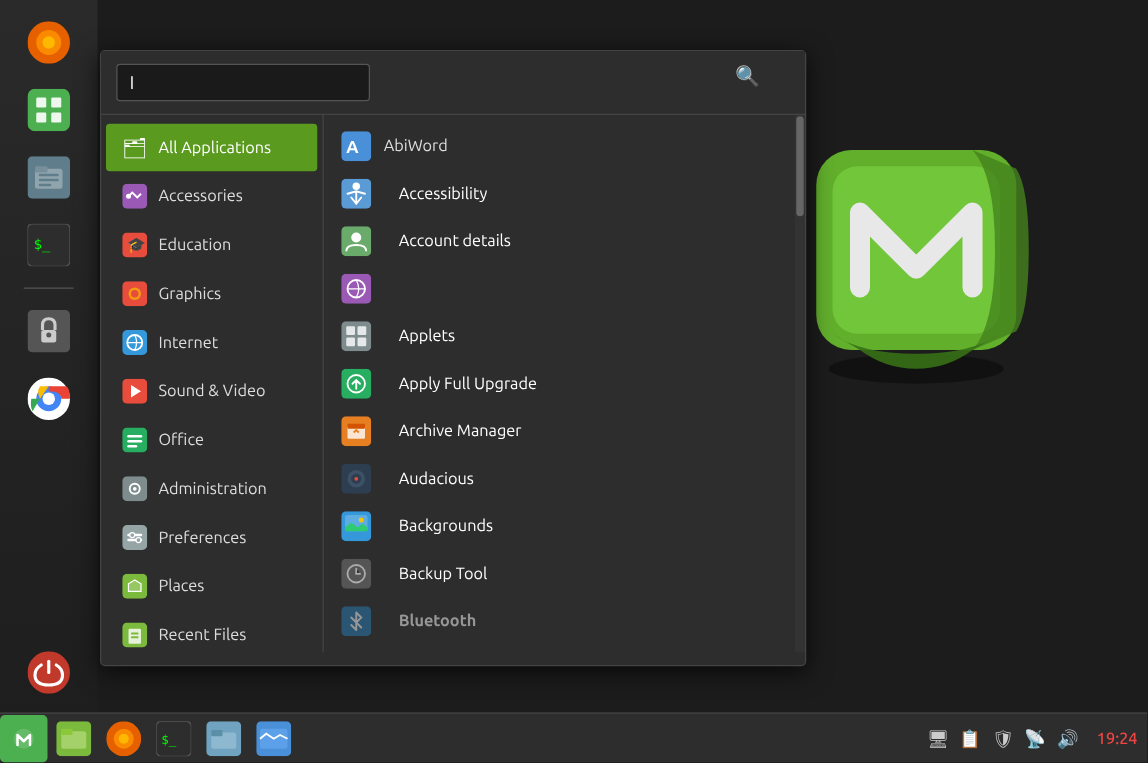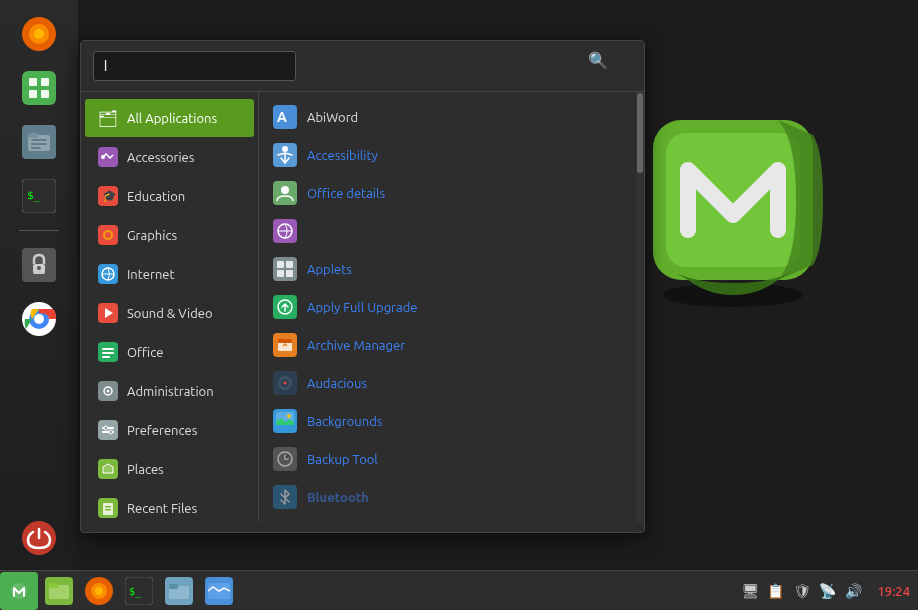--- a/index.html
+++ b/index.html
@@ -204,24 +204,24 @@
     
     .apps-list {
       flex: 1;
       overflow-y: auto;
       padding: 6px 0;
     }
 
     .app-item {
       display: flex;
       align-items: center;
-      gap: 10px;
+      gap: 22px;
       padding: 7px 14px;
       cursor: pointer;
-      color: #3b82f6;
+      color: #ffffff;
       font-size: 13px;
     }
 
     .app-icon {
       width: 24px;
       height: 24px;
       border-radius: 4px;
       display: flex;
       align-items: center;
       justify-content: center;
@@ -495,21 +495,21 @@
         </div>
 
         <div class="app-item">
           <span class="app-icon">
             <svg width="24" height="24" viewBox="0 0 24 24">
                 <rect width="24" height="24" rx="4" fill="#6aaa6a"></rect>
                 <circle cx="12" cy="9" r="4" fill="white"></circle>
                 <path d="M4 20 Q4 15 12 15 Q20 15 20 20" stroke="white" stroke-width="1.5" fill="none"></path>
               </svg>
           </span>
-          <span>Office details</span>
+          <span>Account details</span>
         </div>
 
         <div class="app-item">
           <span class="app-icon">
             <svg width="24" height="24" viewBox="0 0 24 24">
                 <rect width="24" height="24" rx="4" fill="#9b59b6"></rect>
                 <circle cx="12" cy="12" r="7" stroke="white" stroke-width="1.5" fill="none"></circle>
                 <path d="M12 5 Q16 12 12 19" stroke="white" stroke-width="1" fill="none"></path>
                 <path d="M5 12 L19 12" stroke="white" stroke-width="1"></path>
               </svg>

